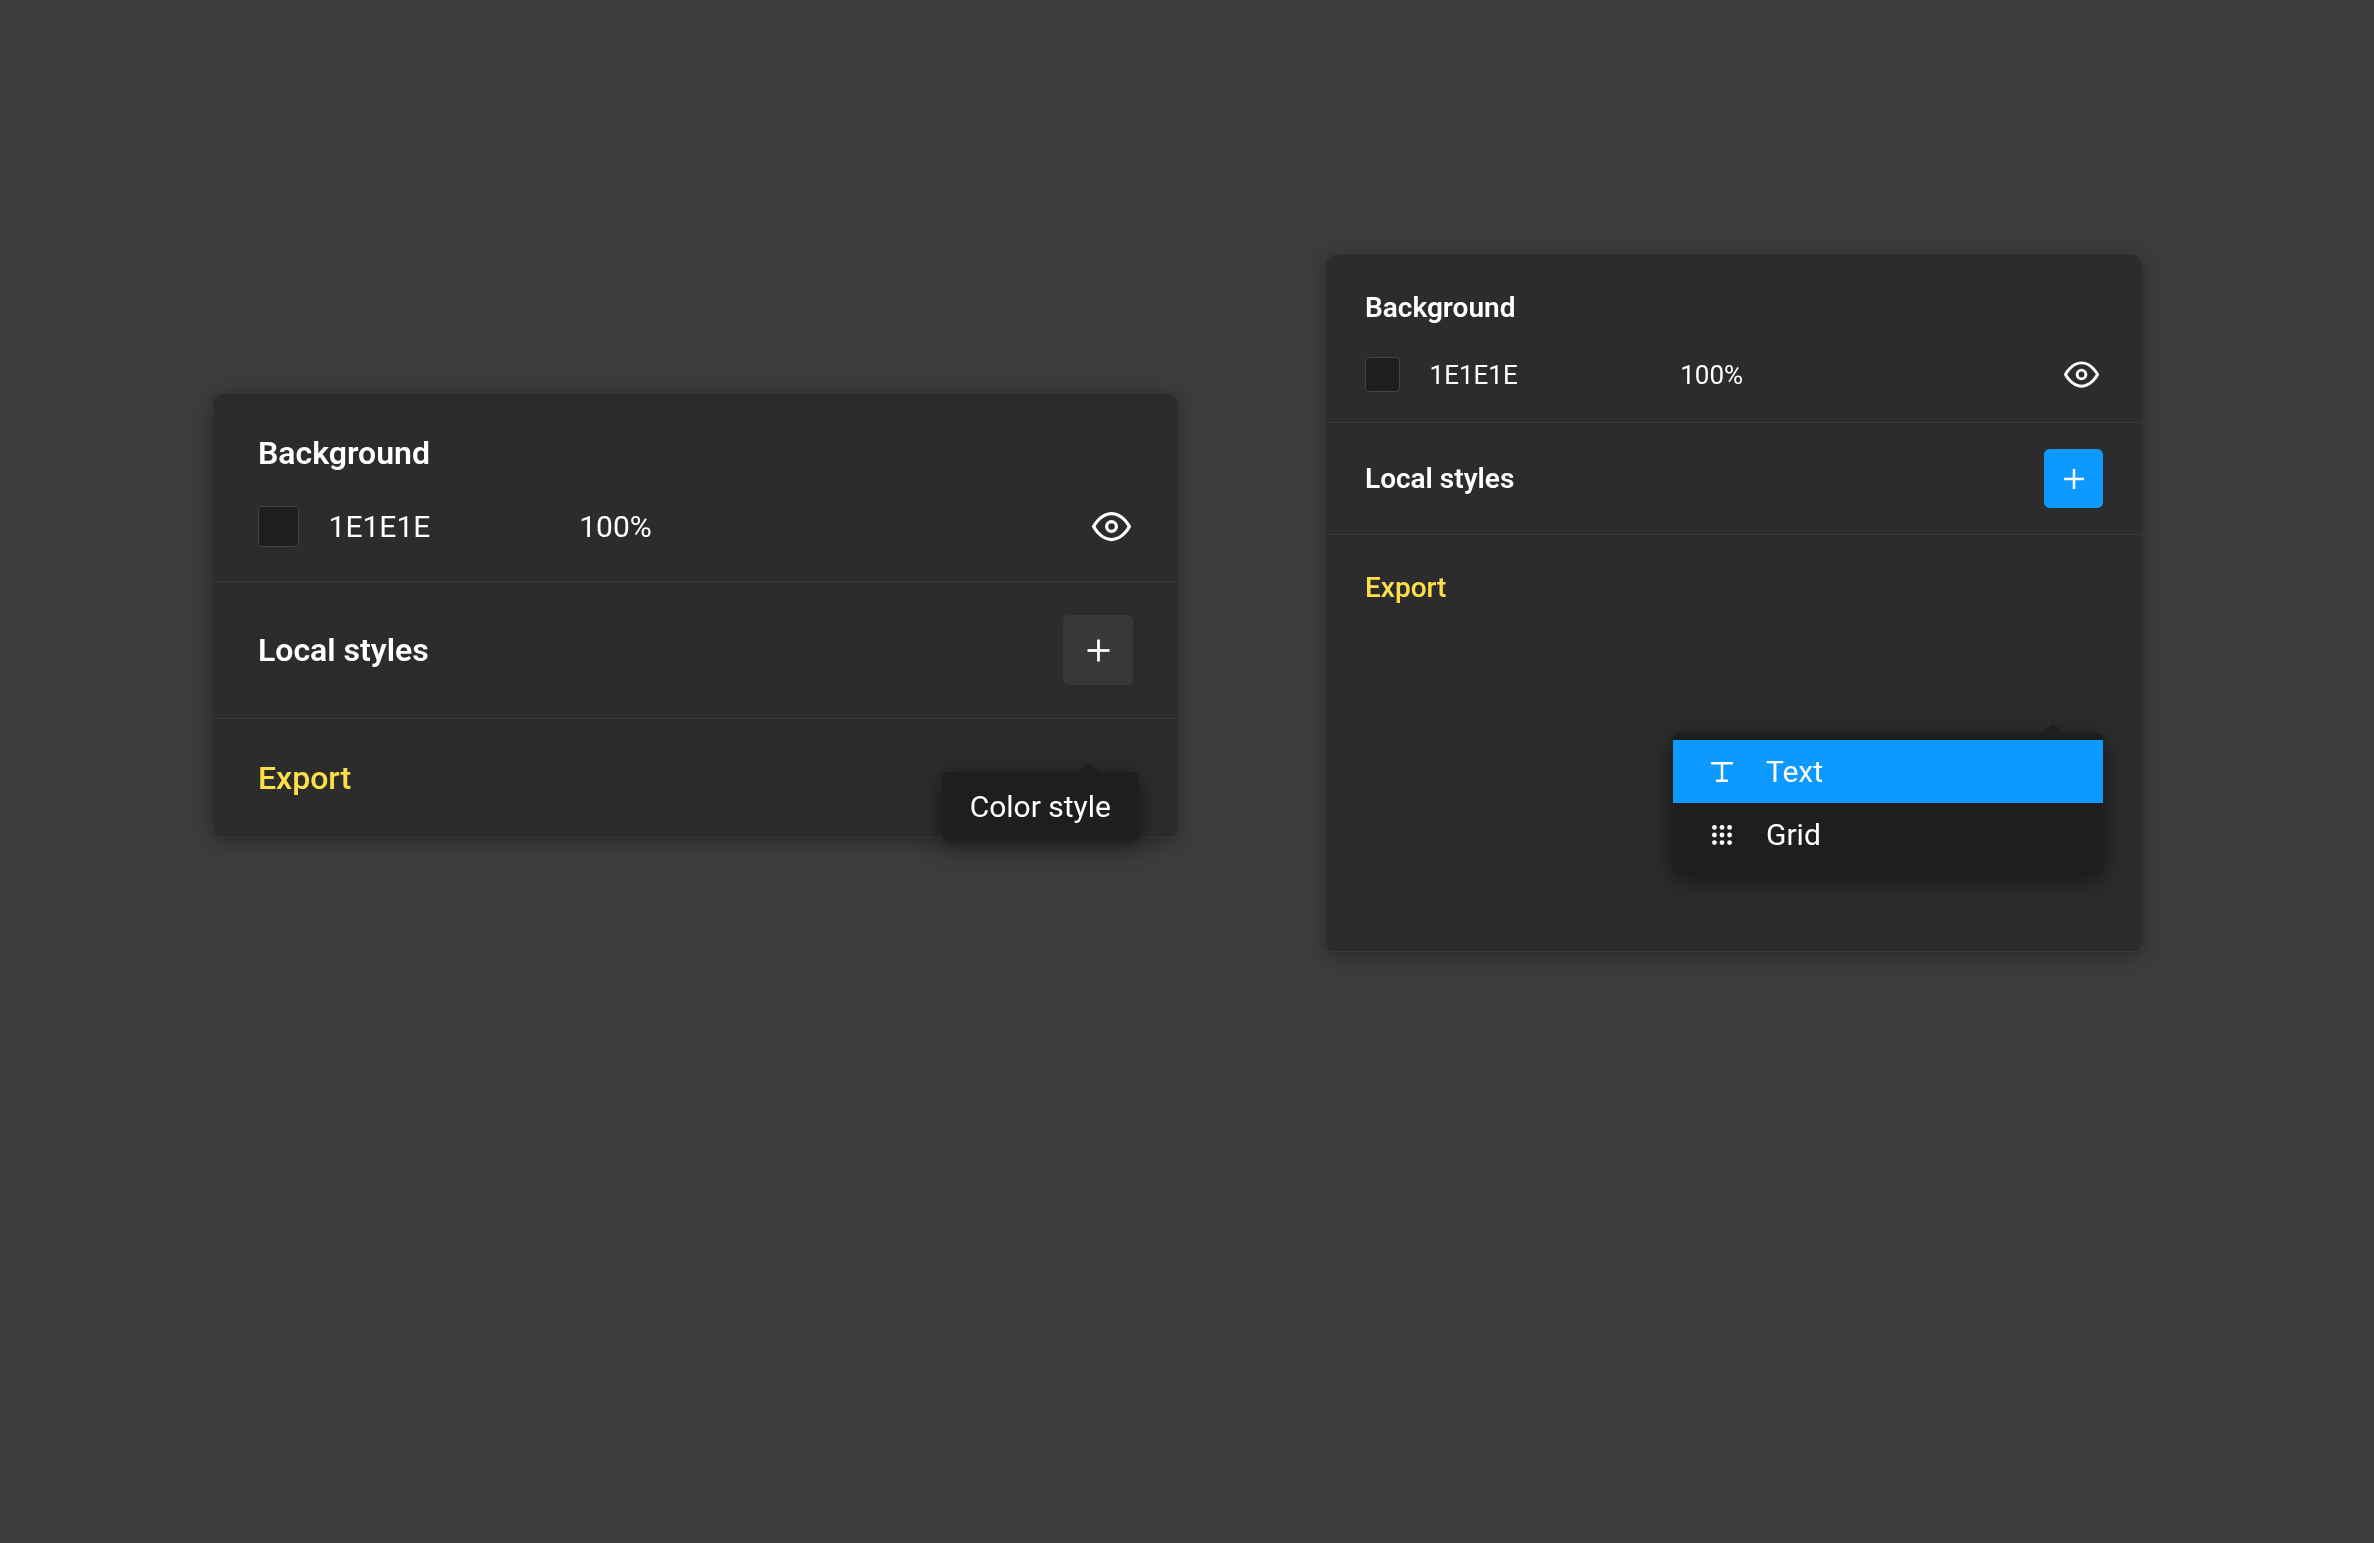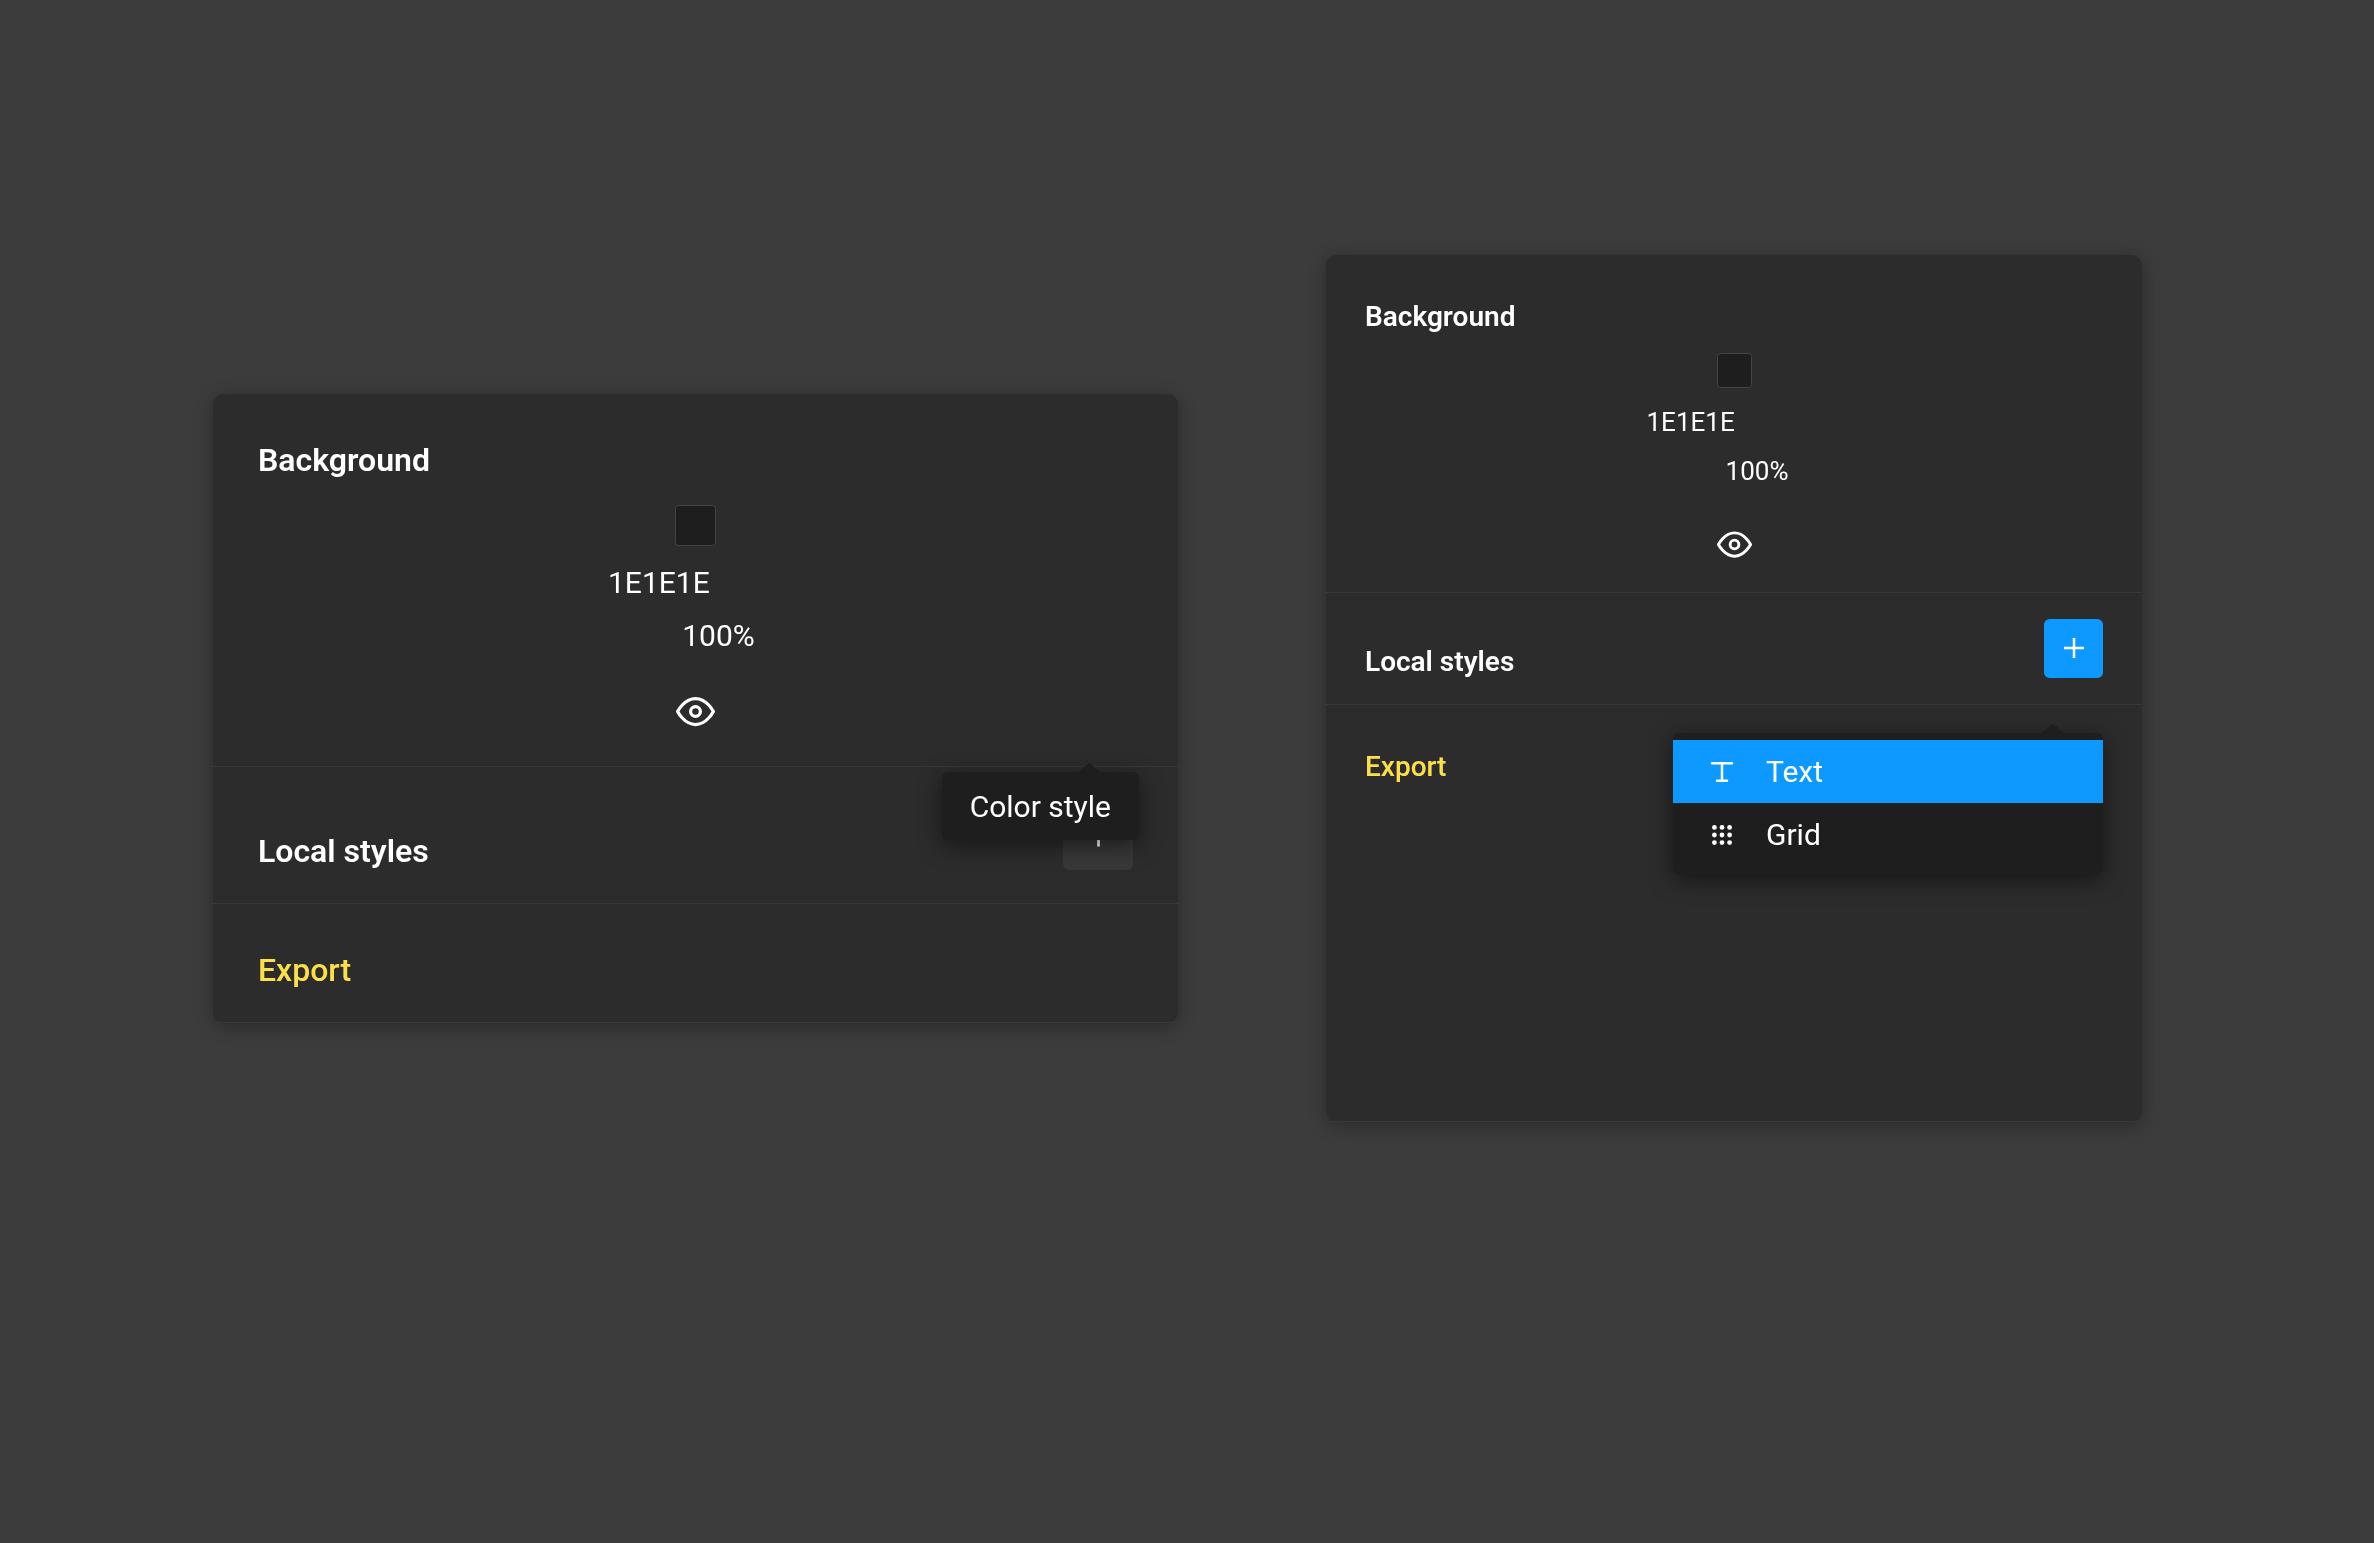--- a/index.html
+++ b/index.html
@@ -32,39 +32,38 @@
     }
     .section {
       padding: 33px 45px;
       border-bottom: 0.9px solid #383838;
     }
     .section:last-child {
       border-bottom: none;
     }
     .section-header {
       display: flex;
-      align-items: flex-end;
+      align-items: center;
       justify-content: space-between;
       min-height: 52px;
     }
     .section-title {
       color: #ffffff;
       font-size: 32px;
       font-weight: 600;
     }
     .section-title.dim {
       color: #fde047;
       font-weight: 500;
     }
     .bg-row {
       display: flex;
       align-items: center;
       margin-top: 26px;
       gap: 18.6px;
-      flex-direction: column;
     }
     .color-swatch {
       width: 41px;
       height: 41px;
       background: #1e1e1e;
       border: 0.9px solid #444;
       border-radius: 3.7px;
       cursor: pointer;
     }
     .color-hex {

